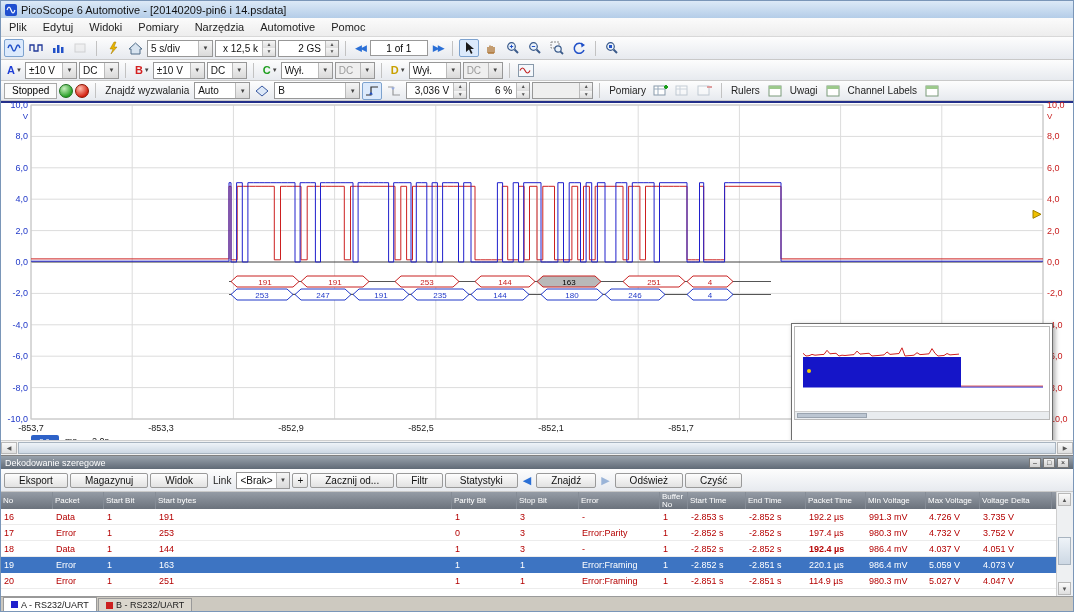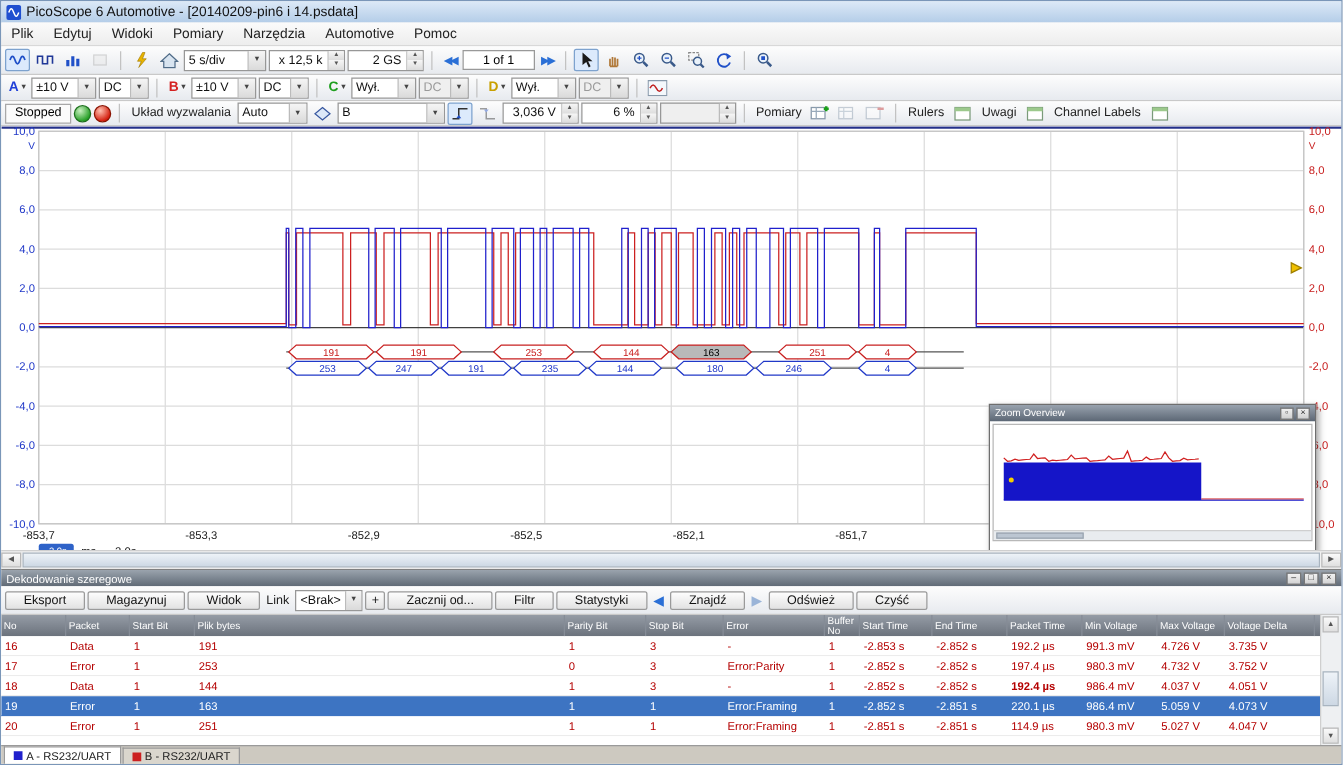--- a/index.html
+++ b/index.html
@@ -263,21 +263,21 @@
           <path d="M2 6.5 Q4.5 1.5 7 6.5 T12 6.5" fill="none" stroke="#c02020" stroke-width="1.2"></path>
         </svg>
       </span>
   </div>
 
   <div class="tb tb3">
     <span class="statusbox">Stopped</span>
     <span class="gobtn"></span>
     <span class="stopbtn"></span>
     <span class="sep"></span>
-    <span class="lbl">Układ wyzwalania</span>
+    <span class="lbl">Znajdź wyzwalania</span>
     <span class="dd" style="width:56px">
         <span class="ddtext">Auto</span>
         <span class="arw">▼</span>
       </span>
     <span class="tbtn">
         <svg width="14" height="12">
           <polygon points="7,1 13,6 7,11 1,6" fill="#dce8f8" stroke="#3858a0"></polygon>
         </svg>
       </span>
     <span class="dd" style="width:86px">
@@ -457,27 +457,20 @@
         <text x="499" y="196.5" text-anchor="middle" font-size="8" fill="#2038c8">144</text>
         <polygon points="540,193.5 546,188 596,188 602,193.5 596,199 546,199" fill="#ffffff" stroke="#2038c8"></polygon>
         <text x="571" y="196.5" text-anchor="middle" font-size="8" fill="#2038c8">180</text>
         <polygon points="604,193.5 610,188 658,188 664,193.5 658,199 610,199" fill="#ffffff" stroke="#2038c8"></polygon>
         <text x="634" y="196.5" text-anchor="middle" font-size="8" fill="#2038c8">246</text>
         <polygon points="686,193.5 692,188 726,188 732,193.5 726,199 692,199" fill="#ffffff" stroke="#2038c8"></polygon>
         <text x="709" y="196.5" text-anchor="middle" font-size="8" fill="#2038c8">4</text>
         <polygon points="1040,113.3 1032,109.3 1032,117.3" fill="#f0c000" stroke="#a08000"></polygon>
       </svg>
     <div class="zoomwin">
-      <div class="zoomtitle">
-        <span>Zoom Overview</span>
-        <span style="margin-left:auto;display:flex;">
-          <span class="zbtn">▫</span>
-          <span class="zbtn">×</span>
-        </span>
-      </div>
       <div class="zoomcontent">
         <svg id="zoom-svg" width="256" height="83">
             <rect x="8" y="30" width="158" height="30" fill="#1515c8"></rect>
             <polyline points="8,26.3 11,29.0 14,28.7 17,27.4 20,28.2 23,27.9 26,27.6 29,27.4 32,23.3 35,26.8 38,26.5 41,26.3 44,29.0 47,28.2 50,28.5 53,28.2 56,27.9 59,27.6 62,24.1 65,27.1 68,26.8 71,26.5 74,26.3 77,29.0 80,28.7 83,28.5 86,28.2 89,27.9 92,24.9 95,27.4 98,27.1 101,26.8 104,26.5 107,20.8 110,29.0 113,28.7 116,28.5 119,28.2 122,25.7 125,27.6 128,27.4 131,27.1 134,26.8 137,21.6 140,26.3 143,29.0 146,28.7 149,28.5 152,26.5 155,27.9 158,27.6 161,27.4 164,27.1 " fill="none" stroke="#d02020"></polyline>
             <line x1="8" y1="60" x2="248" y2="60" stroke="#1515c8"></line>
             <line x1="166" y1="59" x2="248" y2="59" stroke="#d02020" opacity="0.7"></line>
             <circle cx="14" cy="44" r="2" fill="#f5d000"></circle>
           </svg>
         <div class="zoomhscroll">
             <div class="zoomthumb"></div>
@@ -519,21 +512,21 @@
       <span class="navarr dis" style="font-size:11px;letter-spacing:0;">▶</span>
       <span class="btn">Odśwież</span>
       <span class="btn">Czyść</span>
     </div>
     <div class="dtable">
       <div class="tcols">
         <div class="thead" id="thead">
             <span class="th" style="width: 52px;">No</span>
             <span class="th" style="width: 51px;">Packet</span>
             <span class="th" style="width: 52px;">Start Bit</span>
-            <span class="th" style="width: 296px;">Plik bytes</span>
+            <span class="th" style="width: 296px;">Start bytes</span>
             <span class="th" style="width: 65px;">Parity Bit</span>
             <span class="th" style="width: 62px;">Stop Bit</span>
             <span class="th" style="width: 81px;">Error</span>
             <span class="th" style="width: 28px;">Buffer No</span>
             <span class="th" style="width: 58px;">Start Time</span>
             <span class="th" style="width: 60px;">End Time</span>
             <span class="th" style="width: 60px;">Packet Time</span>
             <span class="th" style="width: 60px;">Min Voltage</span>
             <span class="th" style="width: 54px;">Max Voltage</span>
             <span class="th" style="width: 72px;">Voltage Delta</span>

